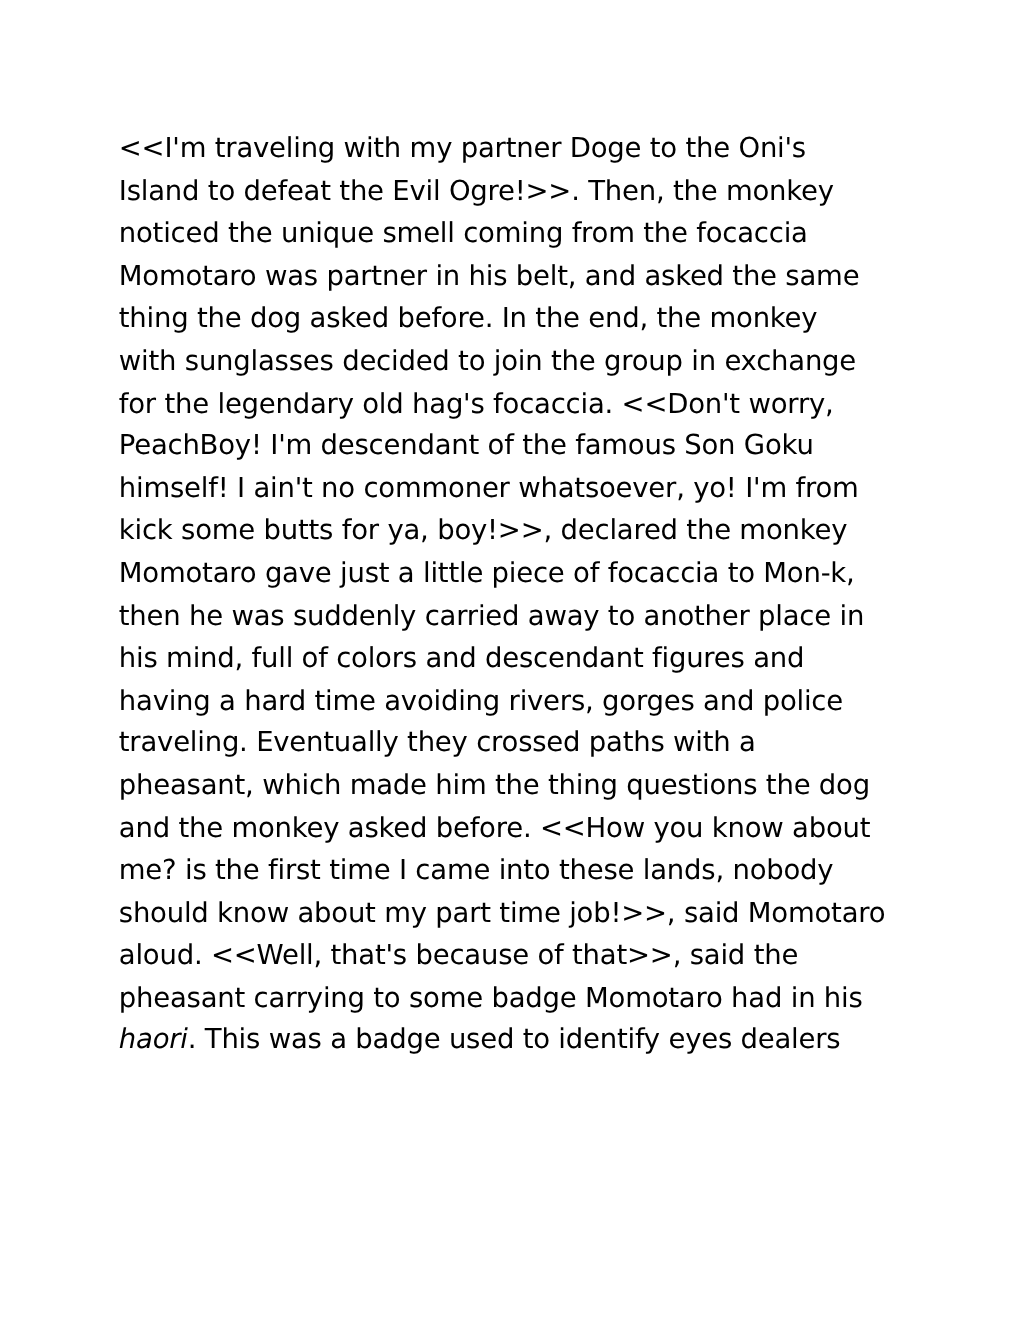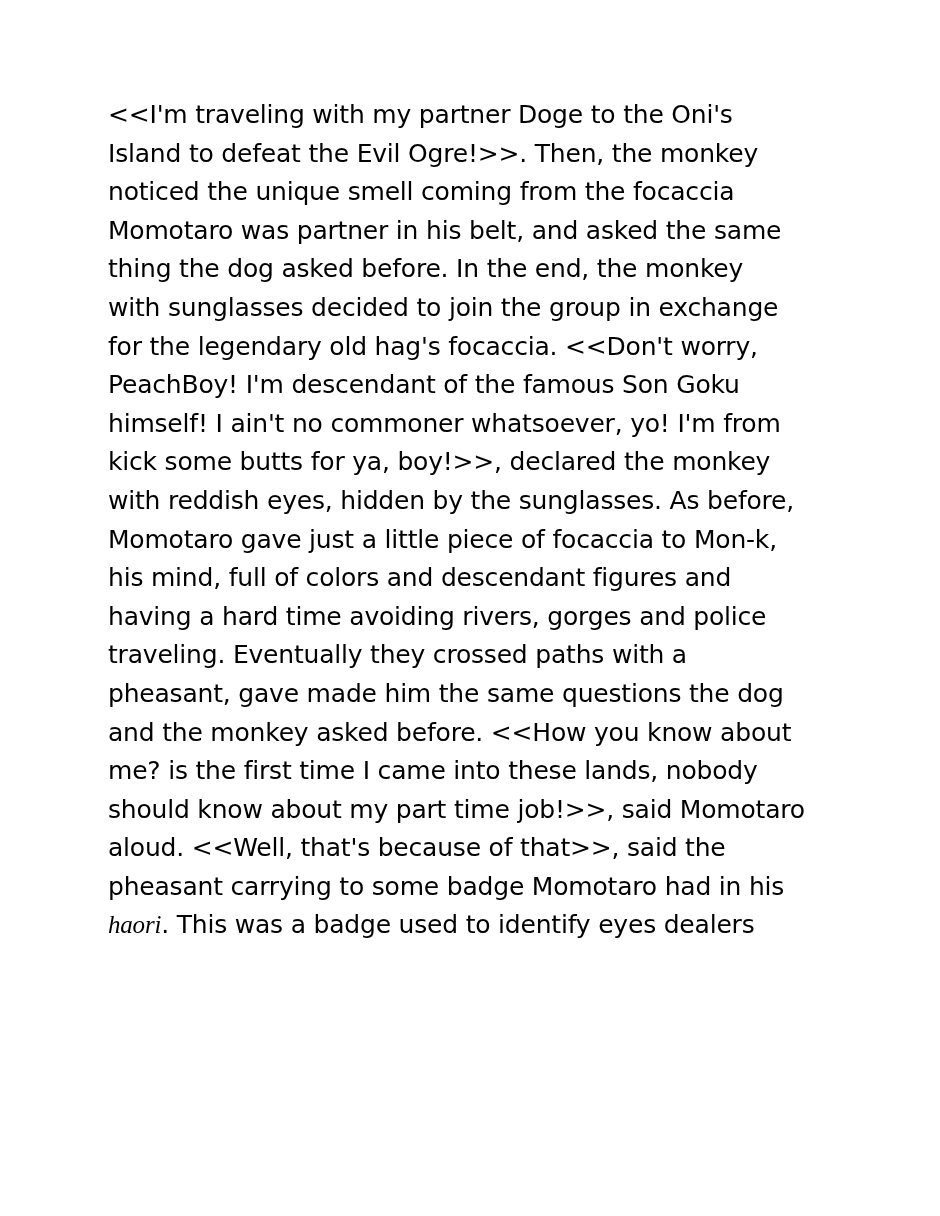--- a/index.html
+++ b/index.html
@@ -15,57 +15,56 @@
   .page {
     position: relative;
     width: 940px;
     height: 1216px;
     background: #ffffff;
     overflow: hidden;
   }
   .text-block {
     position: absolute;
     left: 108px;
-    top: 96px;
+    top: 116px;
     width: 760px;
     font-family: "DejaVu Sans", "Liberation Sans", sans-serif;
     font-size: 25px;
     line-height: 38.6px;
     color: #000000;
     letter-spacing: -0.2px;
   }
   .text-line {
     white-space: pre;
   }
   .seg-italic {
     font-style: italic;
-    font-family: Liberation Serif, serif;
   }
 </style>
 </head>
 <body style="background: rgb(255, 255, 255);">
 
 <div class="page">
   <div class="text-block" style="color: rgb(0, 0, 0);">
       <div class="text-line"><span class="seg-regular">&lt;&lt;I'm traveling with my partner Doge to the Oni's</span></div>
       <div class="text-line"><span class="seg-regular">Island to defeat the Evil Ogre!&gt;&gt;. Then, the monkey</span></div>
       <div class="text-line"><span class="seg-regular">noticed the unique smell coming from the focaccia</span></div>
       <div class="text-line"><span class="seg-regular">Momotaro was partner in his belt, and asked the same</span></div>
       <div class="text-line"><span class="seg-regular">thing the dog asked before. In the end, the monkey</span></div>
       <div class="text-line"><span class="seg-regular">with sunglasses decided to join the group in exchange</span></div>
       <div class="text-line"><span class="seg-regular">for the legendary old hag's focaccia. &lt;&lt;Don't worry,</span></div>
       <div class="text-line"><span class="seg-regular">PeachBoy! I'm descendant of the famous Son Goku</span></div>
       <div class="text-line"><span class="seg-regular">himself! I ain't no commoner whatsoever, yo! I'm from</span></div>
       <div class="text-line"><span class="seg-regular">kick some butts for ya, boy!&gt;&gt;, declared the monkey</span></div>
-      <div class="text-line"><span class="seg-regular">with reddish eyes, hidden by the sunglasses. As before,</span></div>
       <div class="text-line"><span class="seg-regular">Momotaro gave just a little piece of focaccia to Mon-k,</span></div>
+      <div class="text-line"><span class="seg-regular">then he was suddenly carried away to another place in</span></div>
       <div class="text-line"><span class="seg-regular">his mind, full of colors and descendant figures and</span></div>
       <div class="text-line"><span class="seg-regular">having a hard time avoiding rivers, gorges and police</span></div>
       <div class="text-line"><span class="seg-regular">traveling. Eventually they crossed paths with a</span></div>
-      <div class="text-line"><span class="seg-regular">pheasant, gave made him the same questions the dog</span></div>
+      <div class="text-line"><span class="seg-regular">pheasant, which made him the thing questions the dog</span></div>
       <div class="text-line"><span class="seg-regular">and the monkey asked before. &lt;&lt;How you know about</span></div>
       <div class="text-line"><span class="seg-regular">me? is the first time I came into these lands, nobody</span></div>
       <div class="text-line"><span class="seg-regular">should know about my part time job!&gt;&gt;, said Momotaro</span></div>
       <div class="text-line"><span class="seg-regular">aloud. &lt;&lt;Well, that's because of that&gt;&gt;, said the</span></div>
       <div class="text-line"><span class="seg-regular">pheasant carrying to some badge Momotaro had in his</span></div>
       <div class="text-line"><span class="seg-italic">haori</span><span class="seg-regular">. This was a badge used to identify eyes dealers</span></div>
     </div>
 </div>
 
 </body></html>

